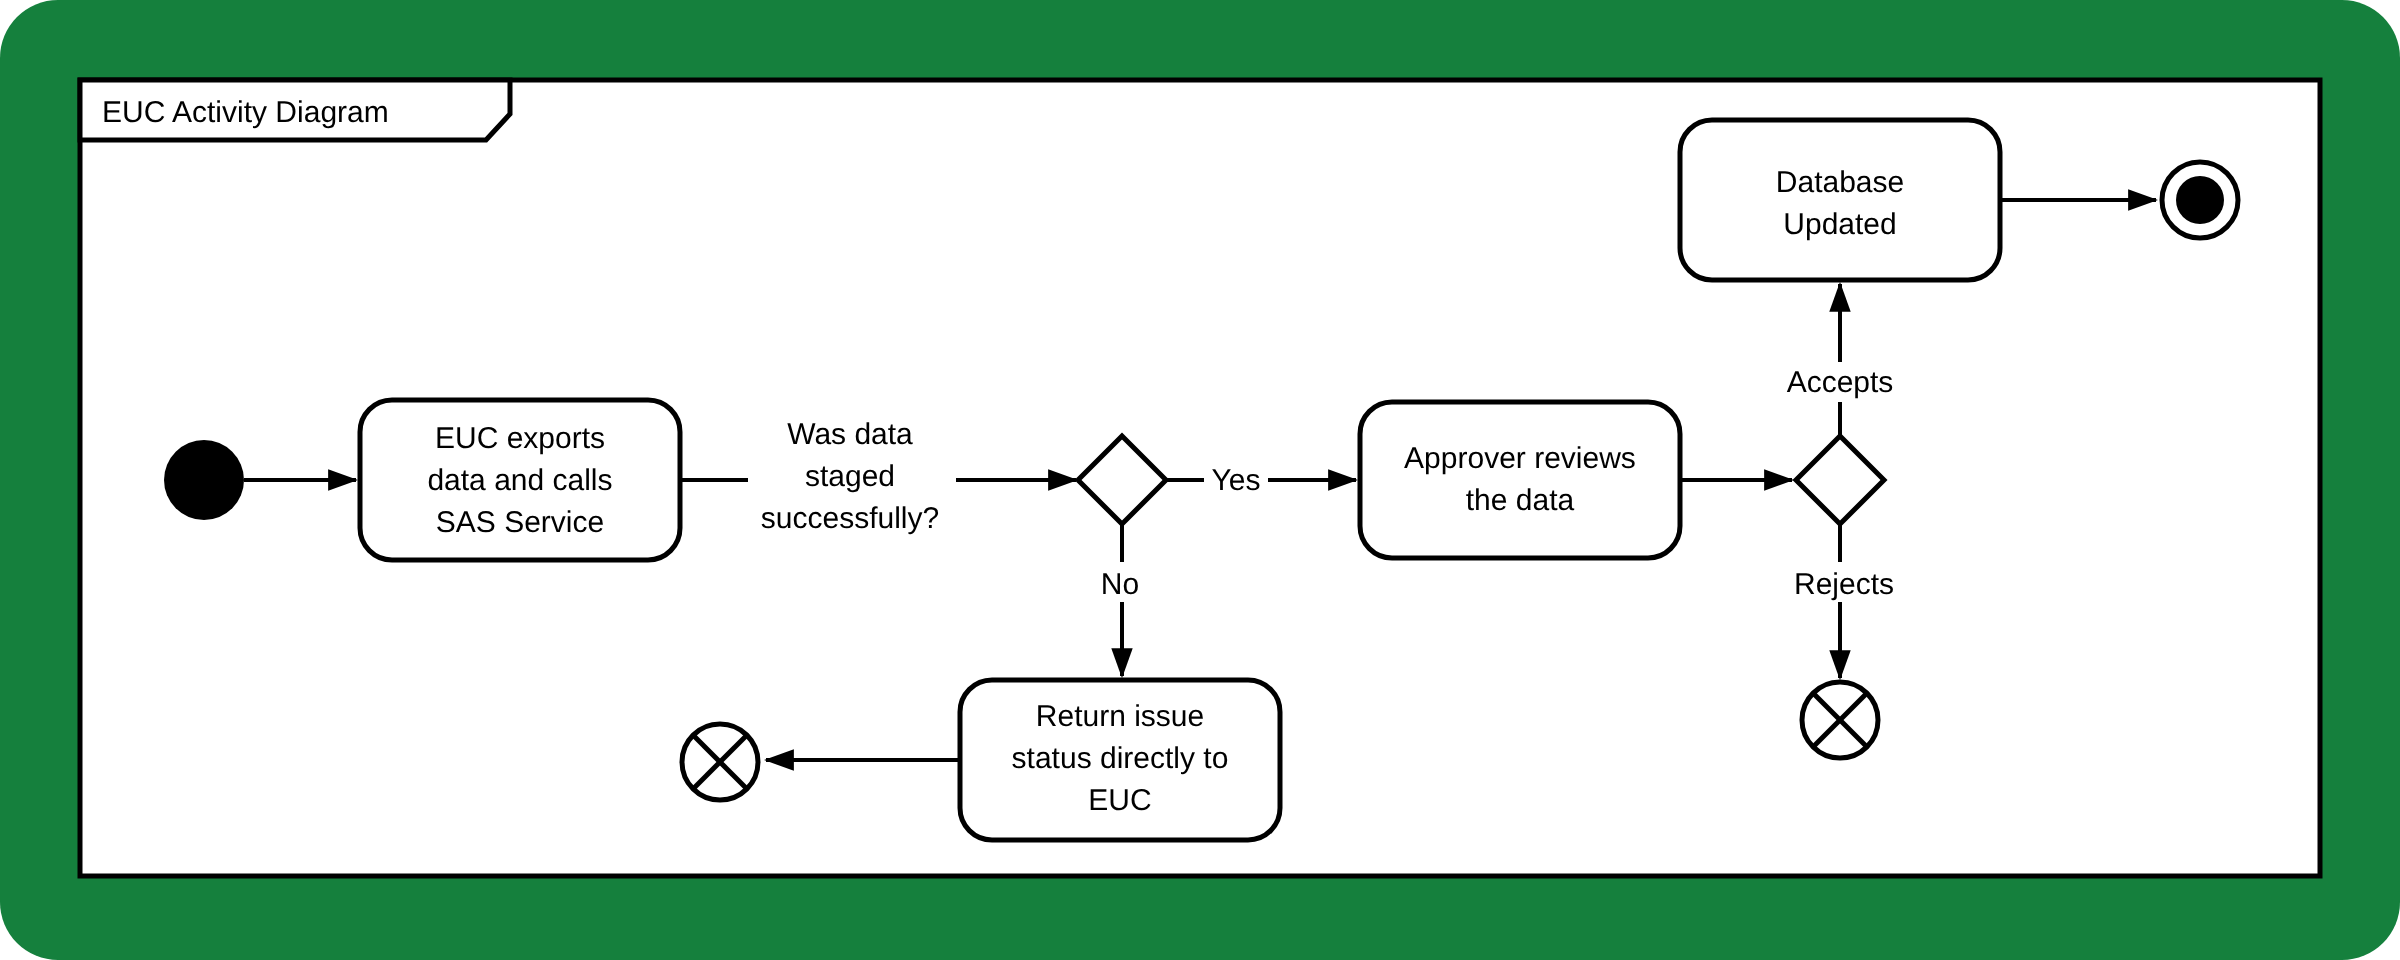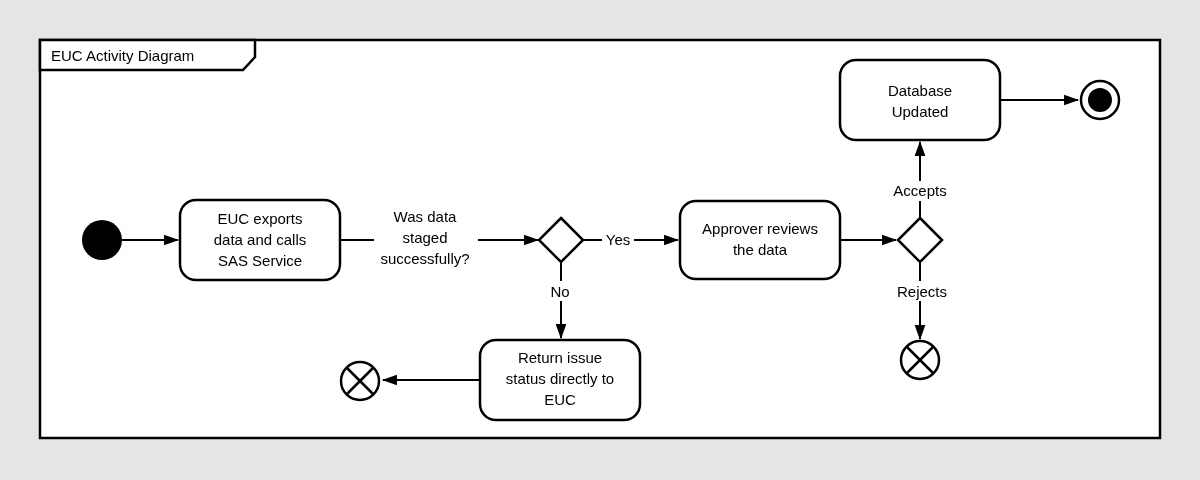--- a/index.html
+++ b/index.html
@@ -1,21 +1,22 @@
 <!DOCTYPE html>
 <html><head>
 <meta charset="utf-8">
 <style>
   html, body { margin: 0; padding: 0; background: #ffffff; }
   .stage {
     position: relative;
     width: 1200px;
     height: 480px;
-    background: #e5e5e5;
+    background: #15803d;
     font-family: "Liberation Sans", sans-serif;
+    border-radius: 29px;
   }
   svg text {
     font-family: "Liberation Sans", sans-serif;
     font-size: 15px;
     fill: #000000;
   }
   .shape  { fill: #ffffff; stroke: #000000; stroke-width: 2.5; }
   .solid  { fill: #000000; stroke: none; }
   .edge   { stroke: #000000; stroke-width: 2; fill: none; }
   .xline  { stroke: #000000; stroke-width: 2.5; fill: none; }

